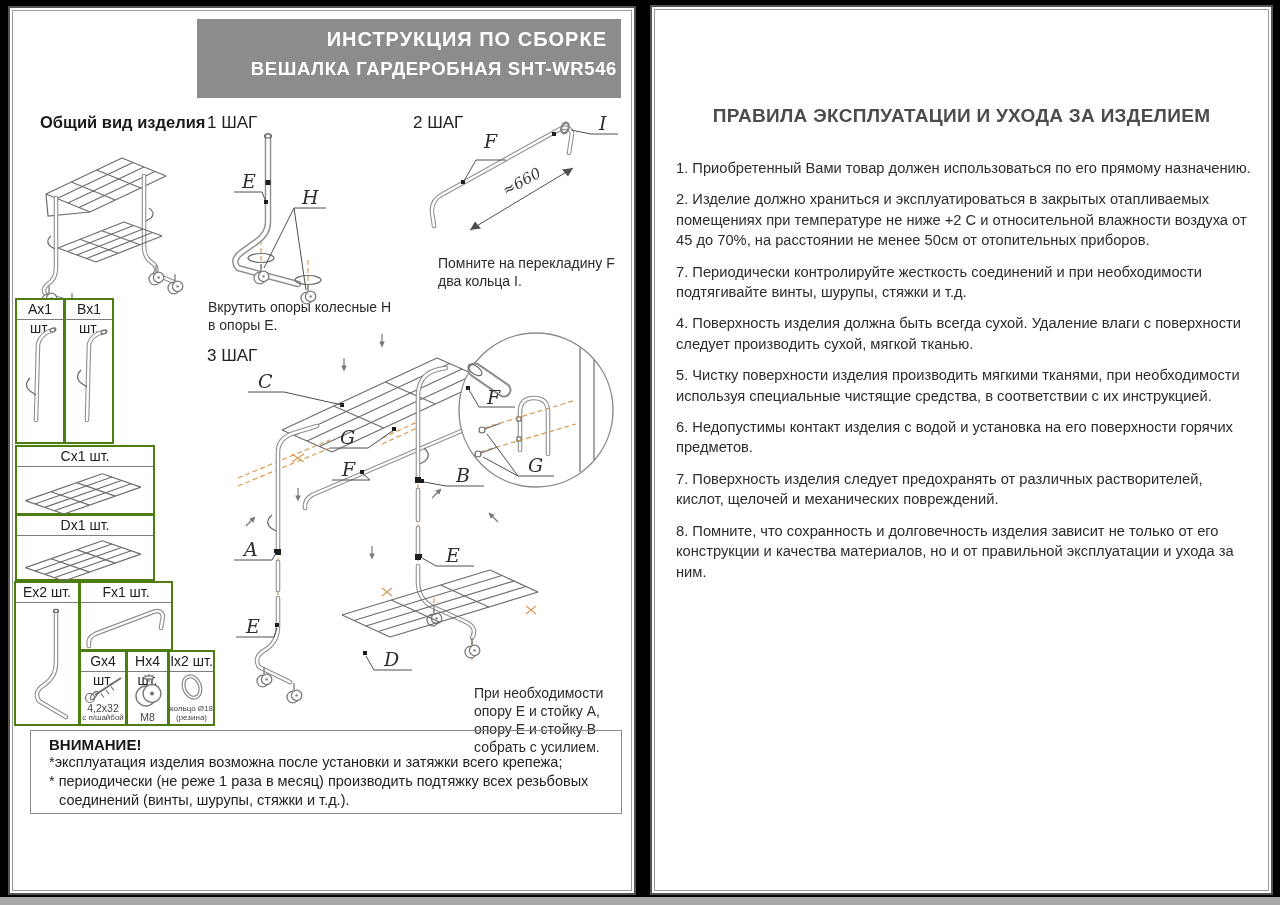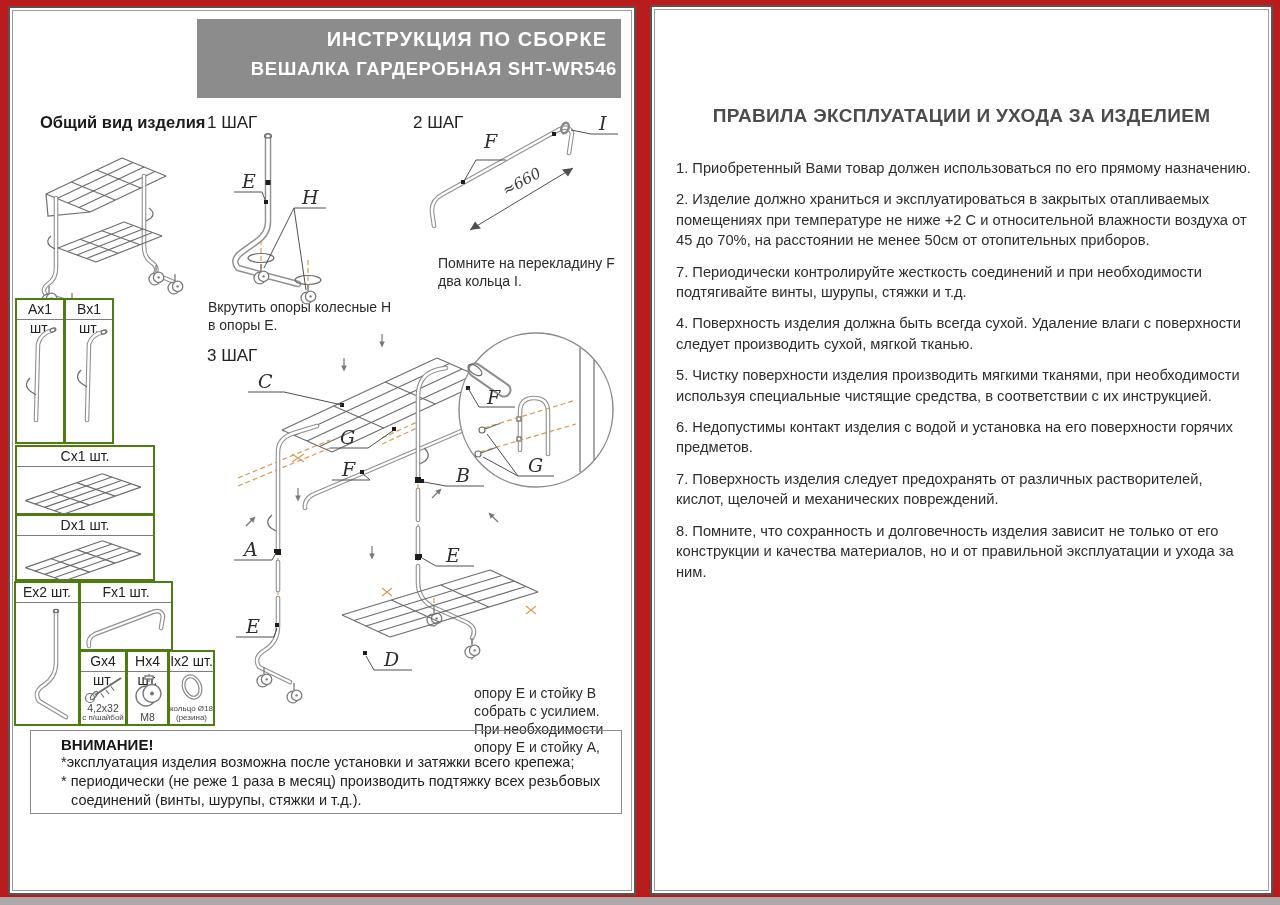--- a/index.html
+++ b/index.html
@@ -1,16 +1,16 @@
 <!DOCTYPE html>
 <html><head>
 <meta charset="utf-8">
 <style>
   html,body{margin:0;padding:0;background:#ffffff;}
-  .sheet{position:relative;width:1280px;height:905px;background:#b91c1c;overflow:hidden;
+  .sheet{position:relative;width:1280px;height:905px;background:#000000;overflow:hidden;
          font-family:"Liberation Sans",sans-serif;color:#2f2f2f;}
   .page{position:absolute;background:#fff;border:2.5px solid #555;box-sizing:border-box;}
   .frame{position:absolute;inset:2px;border:1px solid #9b9b9b;pointer-events:none;}
   .page-left{left:8px;top:6px;width:628px;height:889px;}
   .page-right{left:650px;top:5px;width:623px;height:890px;}
   .bottom-strip{position:absolute;left:0;top:897px;width:1280px;height:8px;background:#a9a9a9;}
 
   
   .titleblock{position:absolute;left:187px;top:11px;width:424px;height:79px;background:#8c8c8c;}
   .tb1{margin-top:9px;padding-right:14px;text-align:right;color:#fff;font-weight:bold;
@@ -20,21 +20,21 @@
   .ovh{position:absolute;left:30px;top:105px;font-size:16.5px;font-weight:bold;color:#1c1c1c;}
   .stephead{position:absolute;font-size:17px;color:#222;}
   .stepcap{position:absolute;font-size:14px;line-height:18px;color:#2b2b2b;}
   .pcell{position:absolute;border:2px solid #4d7c0f;background:#fff;box-sizing:border-box;}
   .phead{height:19px;border-bottom:1px solid #7d7d7d;font-size:14px;line-height:19px;
          text-align:center;color:#222;}
   .pcap{position:absolute;left:0;right:0;bottom:2px;text-align:center;color:#444;
         font-size:8px;line-height:9px;}
   .pcap .big{font-size:10.5px;}
   .warnbox{position:absolute;left:20px;top:722px;width:592px;height:84px;
-           border:1.5px solid #8a8a8a;box-sizing:border-box;padding:5px 8px 0 30px;}
+           border:1.5px solid #8a8a8a;box-sizing:border-box;padding:5px 8px 0 18px;}
   .warnhead{font-size:15px;font-weight:bold;color:#161616;}
   .warnline{font-size:14.5px;line-height:19px;color:#222;}
   .warnline.ind{padding-left:10px;}
 
   
   .rtitle{position:absolute;left:0;top:98px;width:100%;text-align:center;font-size:19px;
           font-weight:bold;color:#4c4c4c;letter-spacing:.3px;}
   .rules{position:absolute;left:13px;top:140px;width:597px;font-size:14.7px;
          line-height:20.4px;color:#2d2d2d;}
   .rules p{margin:11px;}
@@ -310,22 +310,22 @@
 
       <use href="#dar" transform="translate(150,4)"></use>
       <use href="#dar" transform="translate(112,28)"></use>
       <use href="#dar" transform="translate(66,158)"></use>
       <use href="#dar" transform="translate(140,216)"></use>
       <use href="#dar" transform="translate(14,196) rotate(-135)"></use>
       <use href="#dar" transform="translate(266,192) rotate(135)"></use>
       <use href="#dar" transform="translate(200,168) rotate(-135)"></use>
     </svg>
     <div class="stepcap" style="left:464px;top:676px">
+      <div>При необходимости опору Е и стойку А,</div>
       <div>опору Е и стойку В собрать с усилием.</div>
-      <div>При необходимости опору Е и стойку А,</div>
     </div>
 
     <div class="pcell" style="left:5px;top:290px;width:50px;height:146px">
       <div class="phead">Ax1 шт.</div>
       <svg style="left:0;top:20px" width="48" height="124" viewBox="0 0 48 124">
         <defs>
             <path id="pa" d="M36,10 Q24,13 21,24 L19,100"></path>
           </defs>
         <use href="#pa" class="t-o3"></use>
           <use href="#pa" class="t-i3"></use>

